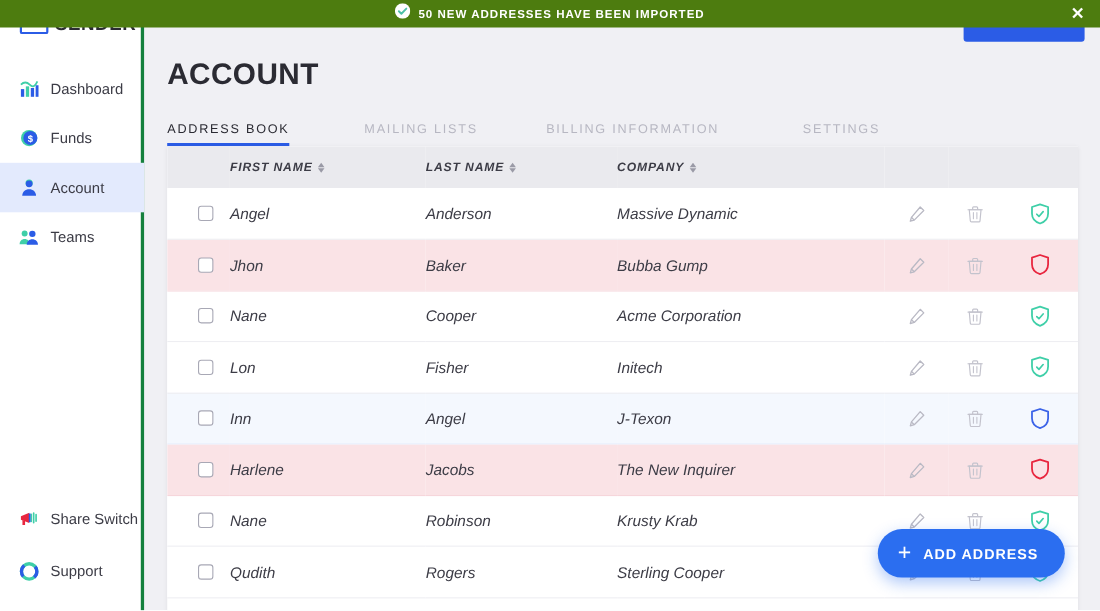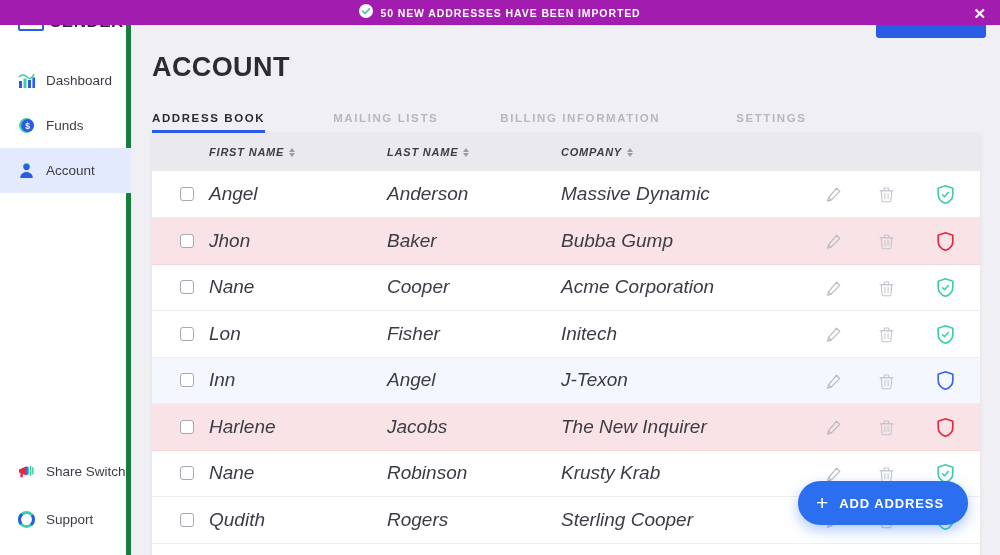--- a/index.html
+++ b/index.html
@@ -10,21 +10,21 @@
     font-family: "Liberation Sans", "DejaVu Sans", sans-serif;
     background: #ffffff;
   }
   #app { position: relative; width: 1000px; height: 555px; overflow: hidden; background:#ffffff; }
 
   
   .sidebar {
     position: absolute; left: 0; top: 0;
     width: 131px; height: 555px;
     background: #ffffff;
-    border-right: 5px solid #15803d;
+    border-right: 3px solid #15803d;
     z-index: 5;
   }
   .logo-wrap {
     position: absolute; left: 18px; top: 8px;
     display: flex; align-items: center; gap: 6px;
     height: 28px;
   }
   .logo-mark {
     width: 26px; height: 18px;
     border: 2px solid #2b5ce6;
@@ -69,21 +69,21 @@
     overflow: hidden;
   }
 
   
   .tabs {
     position: absolute; left: 21px; top: 101px;
     display: flex; align-items: flex-end; gap: 0;
     height: 32px;
   }
   .tab {
-    font-size: 11.5px; font-weight: bold; letter-spacing: 1.6px;
+    font-size: 11.5px; font-weight: normal; letter-spacing: 1.6px;
     color: #b7b7c2; cursor: pointer;
     padding: 0 0 9px 0;
     position: relative;
     white-space: nowrap;
   }
   .tab.active { color: #2b2b33; }
   .tab.active::after {
     content: ""; position: absolute; left: 0; right: 0; bottom: 0;
     height: 3px; background: #2b5ce6;
   }
@@ -115,38 +115,38 @@
   .sort-ico i.dn { border-top: 4px solid #9a9aa6; }
 
   .c-chk  { width: 57px; }
   .c-fn   { width: 178px; }
   .c-ln   { width: 174px; }
   .c-co   { width: 243px; }
   .c-a1   { width: 58px; }
   .c-a2   { width: 48px; }
   .c-a3   { width: 70px; }
 
-  .tbl td { height: 46.5px; padding: 0; font-size: 19px; color: #3c3c46; vertical-align: middle; }
+  .tbl td { height: 46.5px; padding: 0; font-size: 14px; color: #3c3c46; vertical-align: middle; }
   .tbl tbody tr { border-bottom: 1px solid #eeeef2; }
   .tbl tbody tr.state-ok      { background: #ffffff; }
   .tbl tbody tr.state-invalid { background: #fae3e6; border-bottom-color:#f6d6db; }
   .tbl tbody tr.state-pending { background: #f4f8fe; border-bottom-color:#e9f0fc; }
 
   .chkbox {
     width: 14px; height: 14px; margin-left: 28px;
     border: 1.5px solid #a8a8b5; border-radius: 3px;
     background: #fff; cursor: pointer;
   }
   .act { text-align: center; cursor: pointer; }
   .act svg { vertical-align: middle; }
 
   
   .banner {
     position: absolute; left: 0; top: 0; width: 1000px; height: 25px;
-    background: #a21caf;
+    background: #4d7c0f;
     display: flex; align-items: center; justify-content: center;
     z-index: 40;
   }
   .banner-inner { display: flex; align-items: center; gap: 7px; }
   .banner-text {
     color: #ffffff; font-size: 10.5px; font-weight: bold; letter-spacing: .9px;
   }
   .banner-close {
     position: absolute; right: 14px; top: 50%; transform: translateY(-50%);
     color: #ffffff; font-size: 15px; font-weight: bold;
@@ -210,20 +210,31 @@
         <span class="ico">
           <svg width="19" height="19" viewBox="0 0 19 19">
             <circle cx="9.5" cy="5.4" r="3.3" fill="#3FCFA8"></circle>
             <circle cx="9.5" cy="6.1" r="3.1" fill="#2B5CE6"></circle>
             <path d="M3.2 17c0-3.6 2.8-6 6.3-6s6.3 2.4 6.3 6z" fill="#2B5CE6"></path>
           </svg>
         </span>
         <span class="lbl">Account</span>
       </div>
 
+      <div class="nav-item">
+        <span class="ico">
+          <svg width="19" height="19" viewBox="0 0 19 19">
+            <circle cx="5.4" cy="6.2" r="2.7" fill="#3FCFA8"></circle>
+            <path d="M0.8 16c0-2.9 2-4.8 4.6-4.8s4.6 1.9 4.6 4.8z" fill="#3FCFA8"></path>
+            <circle cx="12.4" cy="6.6" r="2.9" fill="#2B5CE6"></circle>
+            <path d="M7.3 16.4c0-3 2.3-5 5.1-5s5.1 2 5.1 5z" fill="#2B5CE6"></path>
+          </svg>
+        </span>
+        <span class="lbl">Teams</span>
+      </div>
     </div>
 
     <div class="nav-bottom">
       <div class="nav-item">
         <span class="ico">
           <svg width="19" height="19" viewBox="0 0 19 19">
             <path d="M2 7.4 L9.6 4.2 L9.6 13.4 L2 10.6 Z" fill="#E8263F"></path>
             <path d="M3.4 10.8 L3.4 15.2 L5.8 15.2 L5.8 11.6 Z" fill="#E8263F"></path>
             <path d="M11.4 5.6 L11.4 12 M13.6 4.4 L13.6 13.2 M15.8 5.8 L15.8 11.8" stroke="#3FCFA8" stroke-width="1.5" stroke-linecap="round"></path>
             <path d="M10 4.8 L10 12.8" stroke="#2B5CE6" stroke-width="1.6"></path>

